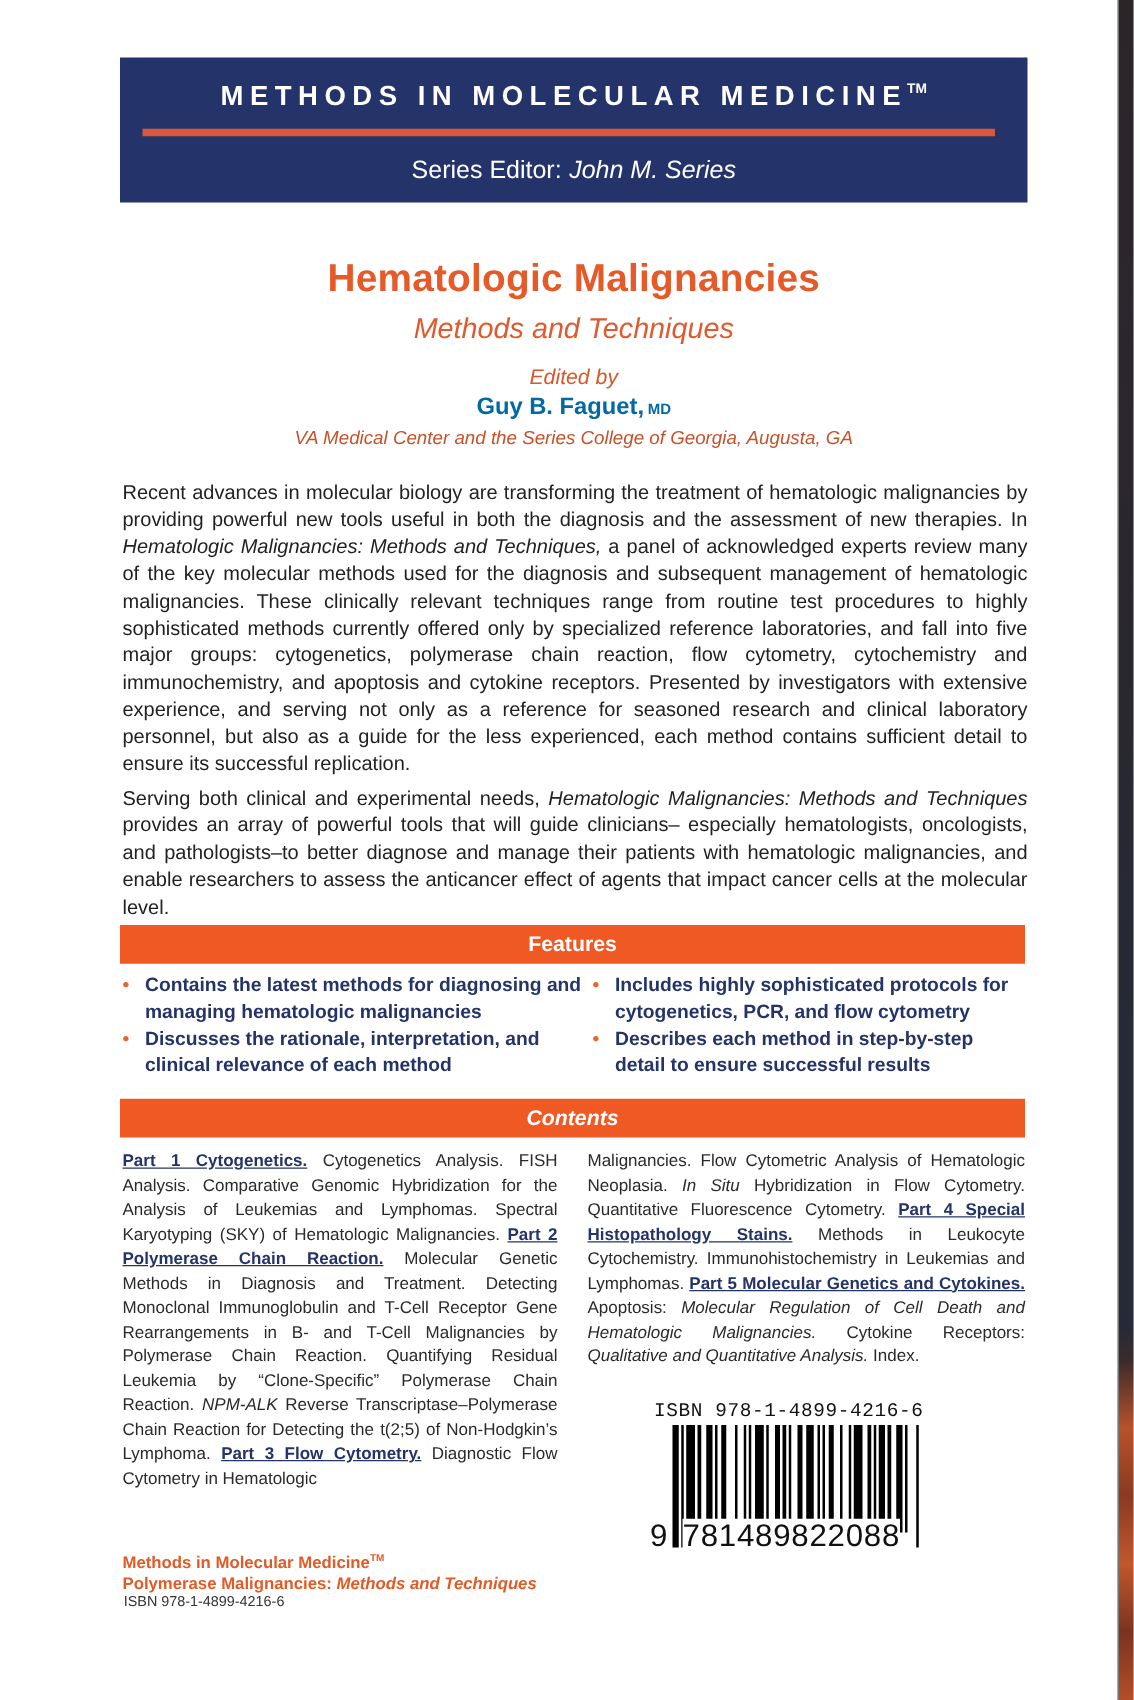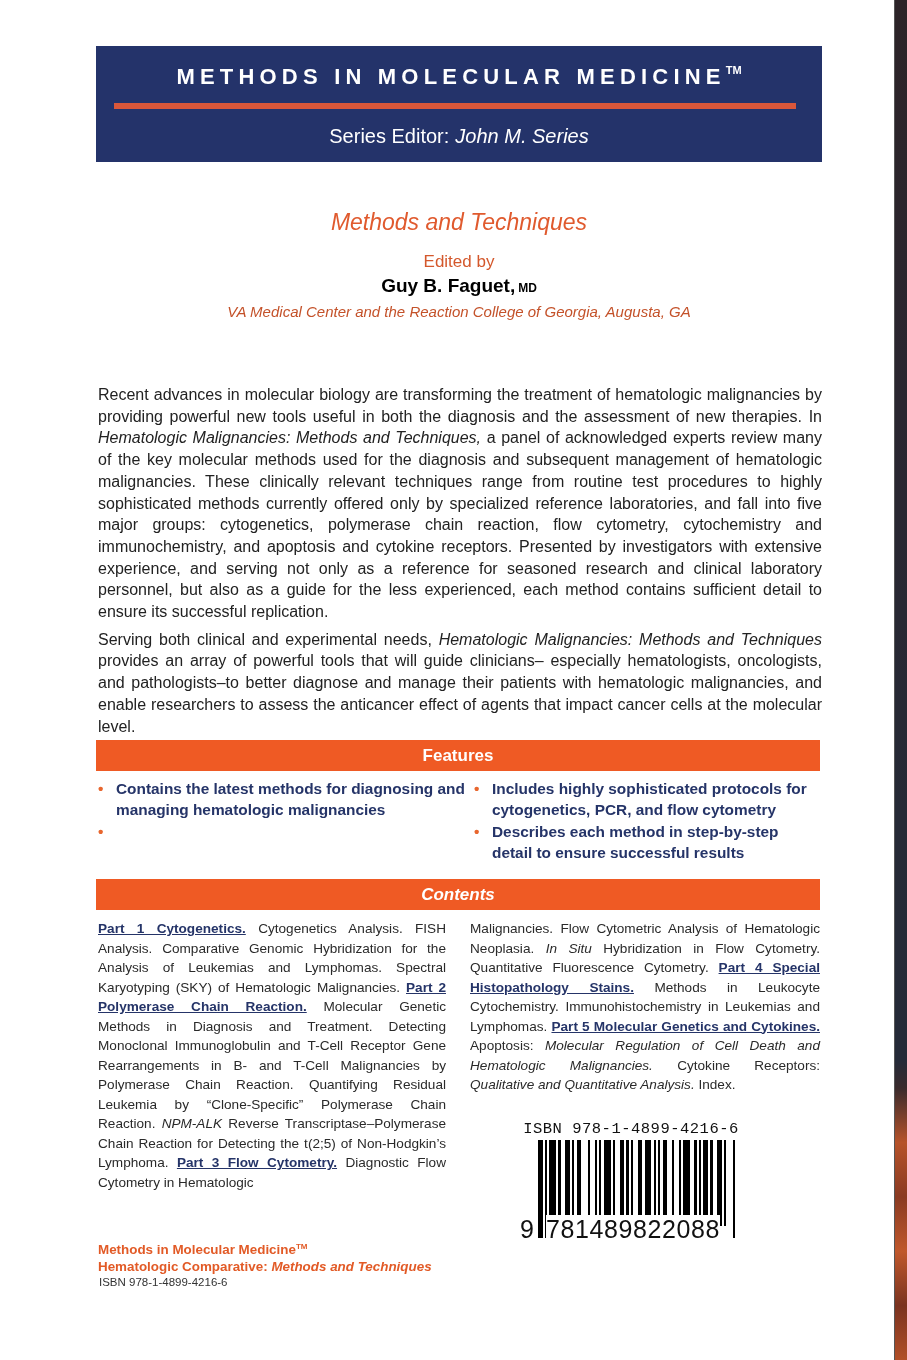--- a/index.html
+++ b/index.html
@@ -26,22 +26,22 @@
   }
   .series-editor {
     position: absolute; left: 0; right: 0; top: 79px; text-align: center;
     color: #ffffff; font-size: 20px;
   }
   .series-editor i { margin-left: 6px; }
 
   .title-block { position: absolute; left: 96px; width: 726px; top: 203px; text-align: center; color: #e45a28; }
   .book-title { font-size: 31px; font-weight: bold; letter-spacing: 0.2px; line-height: 40px; }
   .book-subtitle { font-size: 23px; font-style: italic; color: #e05a2e; line-height: 30px; margin-top: 4px; }
-  .edited-by { font-size: 17px; color: #d4582c; margin-top: 14px; line-height: 22px; }
-  .editor-name { font-size: 19px; font-weight: bold; color: #000000; line-height: 26px; }
+  .edited-by { font-size: 17px; font-style: italic; color: #d4582c; margin-top: 14px; line-height: 22px; }
+  .editor-name { font-size: 19px; font-weight: bold; color: #0369a1; line-height: 26px; }
   .editor-name small { font-size: 12px; margin-left: 3px; }
   .affiliation { font-size: 15px; font-style: italic; color: #c4522a; line-height: 22px; }
 
   .description { position: absolute; left: 98px; top: 384px; width: 724px; font-size: 16px; line-height: 21.7px; color: #222; text-align: justify; }
   .description p + p { margin-top: 6px; }
 
   .bar {
     position: absolute; left: 96px; width: 724px; height: 31px; background: #ef5a24;
     color: #ffffff; font-weight: bold; font-size: 17px; text-align: center; line-height: 31px;
   }
@@ -78,37 +78,38 @@
 
 <div class="spine"></div>
 
 <div class="series-banner">
   <div class="series-title"><span>METHODS IN MOLECULAR MEDICINE</span><sup>TM</sup></div>
   <div class="series-rule"></div>
   <div class="series-editor"><span>Series Editor:</span><i>John M. Series</i></div>
 </div>
 
 <div class="title-block">
+  <div class="book-title">Hematologic Malignancies</div>
   <div class="book-subtitle">Methods and Techniques</div>
   <div class="edited-by">Edited by</div>
   <div class="editor-name"><span>Guy B. Faguet,</span><small>MD</small></div>
-  <div class="affiliation">VA Medical Center and the Reaction College of Georgia, Augusta, GA</div>
+  <div class="affiliation">VA Medical Center and the Series College of Georgia, Augusta, GA</div>
 </div>
 
 <div class="description">
   <p><span>Recent advances in molecular biology are transforming the treatment of hematologic malignancies by providing powerful new tools useful in both the diagnosis and the assessment of new therapies. In </span><i>Hematologic Malignancies: Methods and Techniques,</i><span> a panel of acknowledged experts review many of the key molecular methods used for the diagnosis and subsequent management of hematologic malignancies. These clinically relevant techniques range from routine test procedures to highly sophisticated methods currently offered only by specialized reference laboratories, and fall into five major groups: cytogenetics, polymerase chain reaction, flow cytometry, cytochemistry and immunochemistry, and apoptosis and cytokine receptors. Presented by investigators with extensive experience, and serving not only as a reference for seasoned research and clinical laboratory personnel, but also as a guide for the less experienced, each method contains sufficient detail to ensure its successful replication.</span></p>
   <p><span>Serving both clinical and experimental needs, </span><i>Hematologic Malignancies: Methods and Techniques</i><span> provides an array of powerful tools that will guide clinicians– especially hematologists, oncologists, and pathologists–to better diagnose and manage their patients with hematologic malignancies, and enable researchers to assess the anticancer effect of agents that impact cancer cells at the molecular level.</span></p>
 </div>
 
 <div class="bar bar-features">Features</div>
 
 <div class="features">
   <div class="feature"><span class="bullet">•</span><span>Contains the latest methods for diagnosing and managing hematologic malignancies</span></div>
   <div class="feature"><span class="bullet">•</span><span>Includes highly sophisticated protocols for cytogenetics, PCR, and flow cytometry</span></div>
-  <div class="feature"><span class="bullet">•</span></div>
+  <div class="feature"><span class="bullet">•</span><span>Discusses the rationale, interpretation, and clinical relevance of each method</span></div>
   <div class="feature"><span class="bullet">•</span><span>Describes each method in step-by-step detail to ensure successful results</span></div>
 </div>
 
 <div class="bar bar-contents">Contents</div>
 
 <div class="contents-col col-left"><b>Part 1 Cytogenetics.</b><span> Cytogenetics Analysis. FISH Analysis. Comparative Genomic Hybridization for the Analysis of Leukemias and Lymphomas. Spectral Karyotyping (SKY) of Hematologic Malignancies. </span><b>Part 2 Polymerase Chain Reaction.</b><span> Molecular Genetic Methods in Diagnosis and Treatment. Detecting Monoclonal Immunoglobulin and T-Cell Receptor Gene Rearrangements in B- and T-Cell Malignancies by Polymerase Chain Reaction. Quantifying Residual Leukemia by “Clone-Specific” Polymerase Chain Reaction. </span><i>NPM-ALK</i><span> Reverse Transcriptase–Polymerase Chain Reaction for Detecting the t(2;5) of Non-Hodgkin’s Lymphoma. </span><b>Part 3 Flow Cytometry.</b><span> Diagnostic Flow Cytometry in Hematologic</span></div>
 
 <div class="contents-col col-right"><span>Malignancies. Flow Cytometric Analysis of Hematologic Neoplasia. </span><i>In Situ</i><span> Hybridization in Flow Cytometry. Quantitative Fluorescence Cytometry. </span><b>Part 4 Special Histopathology Stains.</b><span> Methods in Leukocyte Cytochemistry. Immunohistochemistry in Leukemias and Lymphomas. </span><b>Part 5 Molecular Genetics and Cytokines.</b><span> Apoptosis: </span><i>Molecular Regulation of Cell Death and Hematologic Malignancies.</i><span> Cytokine Receptors: </span><i>Qualitative and Quantitative Analysis.</i><span> Index.</span></div>
 
 <div class="barcode-wrap">
@@ -177,15 +178,15 @@
     </div>
   <div class="bar-digits">
     <span class="d-lead">9</span>
     <span class="d-left">781489</span>
     <span class="d-right">822088</span>
   </div>
 </div>
 
 <div class="footer">
   <div class="footer-series"><span>Methods in Molecular Medicine</span><sup>TM</sup></div>
-  <div class="footer-title"><span>Hematologic Comparative: </span><i>Methods and Techniques</i></div>
+  <div class="footer-title"><span>Polymerase Malignancies: </span><i>Methods and Techniques</i></div>
   <div class="footer-isbn">ISBN 978-1-4899-4216-6</div>
 </div>
 
 </body></html>

